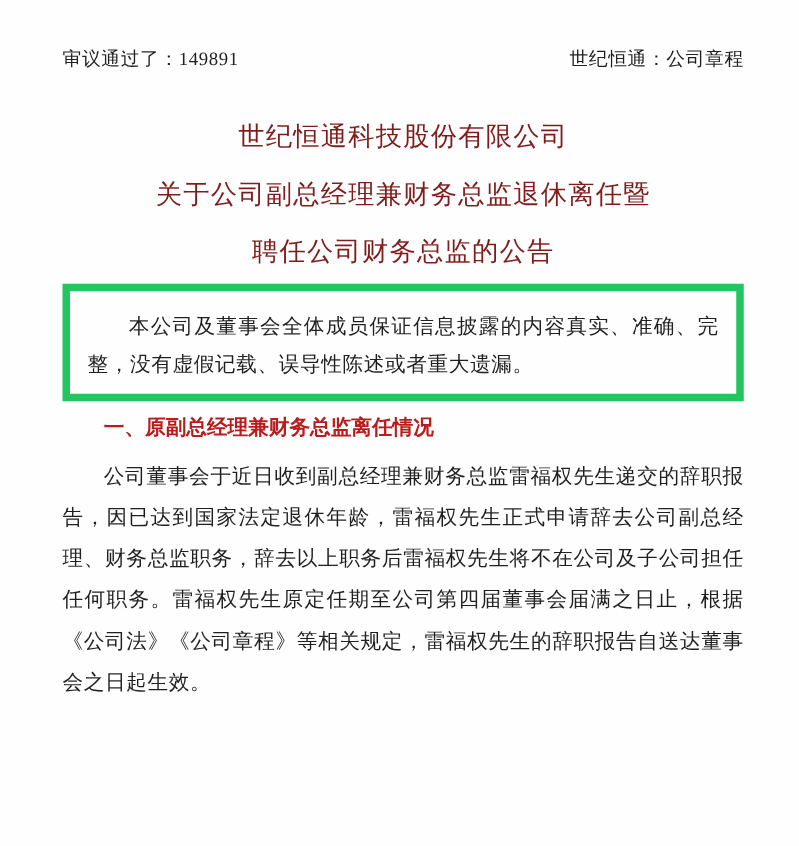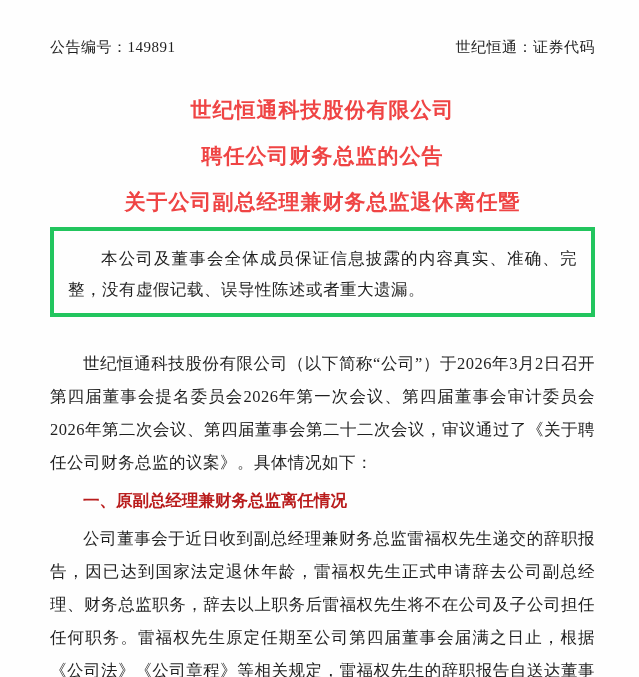--- a/index.html
+++ b/index.html
@@ -26,30 +26,30 @@
     letter-spacing: 0.5px;
     white-space: nowrap;
   }
   .title-block {
     margin-top: 30px;
   }
   .title-line {
     margin: 0;
     text-align: center;
     font-family: "Liberation Sans", sans-serif;
-    font-weight: 700;
+    font-weight: 400;
     font-size: 21px;
     line-height: 46px;
     letter-spacing: 1px;
-    color: #ef4444;
+    color: #7f1d1d;
   }
   .disclaimer-box {
     box-sizing: border-box;
     margin-top: 2px;
-    border: 4px solid #22c55e;
+    border: 6px solid #22c55e;
     padding: 12px 14px 8px 14px;
   }
   .disclaimer-box p {
     margin: 0;
     font-size: 16.5px;
     line-height: 31px;
     text-indent: 2em;
     text-align: justify;
     letter-spacing: 0.5px;
   }
@@ -76,33 +76,32 @@
   .para-section {
     margin-top: 5px;
   }
 </style>
 </head>
 <body>
 
 <div class="page">
 
   <div class="header-row">
-    <span><span>公告编号：</span><span>149891</span></span>
-    <span><span>世纪恒通：</span><span>证券代码</span></span>
+    <span><span>审议通过了：</span><span>149891</span></span>
+    <span><span>世纪恒通：</span><span>公司章程</span></span>
   </div>
 
   <div class="title-block">
     <h1 class="title-line">世纪恒通科技股份有限公司</h1>
+    <h1 class="title-line">关于公司副总经理兼财务总监退休离任暨</h1>
     <h1 class="title-line">聘任公司财务总监的公告</h1>
-    <h1 class="title-line">关于公司副总经理兼财务总监退休离任暨</h1>
   </div>
 
   <div class="disclaimer-box">
     <p>本公司及董事会全体成员保证信息披露的内容真实、准确、完整，没有虚假记载、误导性陈述或者重大遗漏。</p>
   </div>
 
-  <p class="body-para para-intro">世纪恒通科技股份有限公司（以下简称“公司”）于2026年3月2日召开第四届董事会提名委员会2026年第一次会议、第四届董事会审计委员会2026年第二次会议、第四届董事会第二十二次会议，审议通过了《关于聘任公司财务总监的议案》。具体情况如下：</p>
 
   <h2 class="section-heading">一、原副总经理兼财务总监离任情况</h2>
 
   <p class="body-para para-section">公司董事会于近日收到副总经理兼财务总监雷福权先生递交的辞职报告，因已达到国家法定退休年龄，雷福权先生正式申请辞去公司副总经理、财务总监职务，辞去以上职务后雷福权先生将不在公司及子公司担任任何职务。雷福权先生原定任期至公司第四届董事会届满之日止，根据《公司法》《公司章程》等相关规定，雷福权先生的辞职报告自送达董事会之日起生效。</p>
 
 </div>
 
 </body></html>

